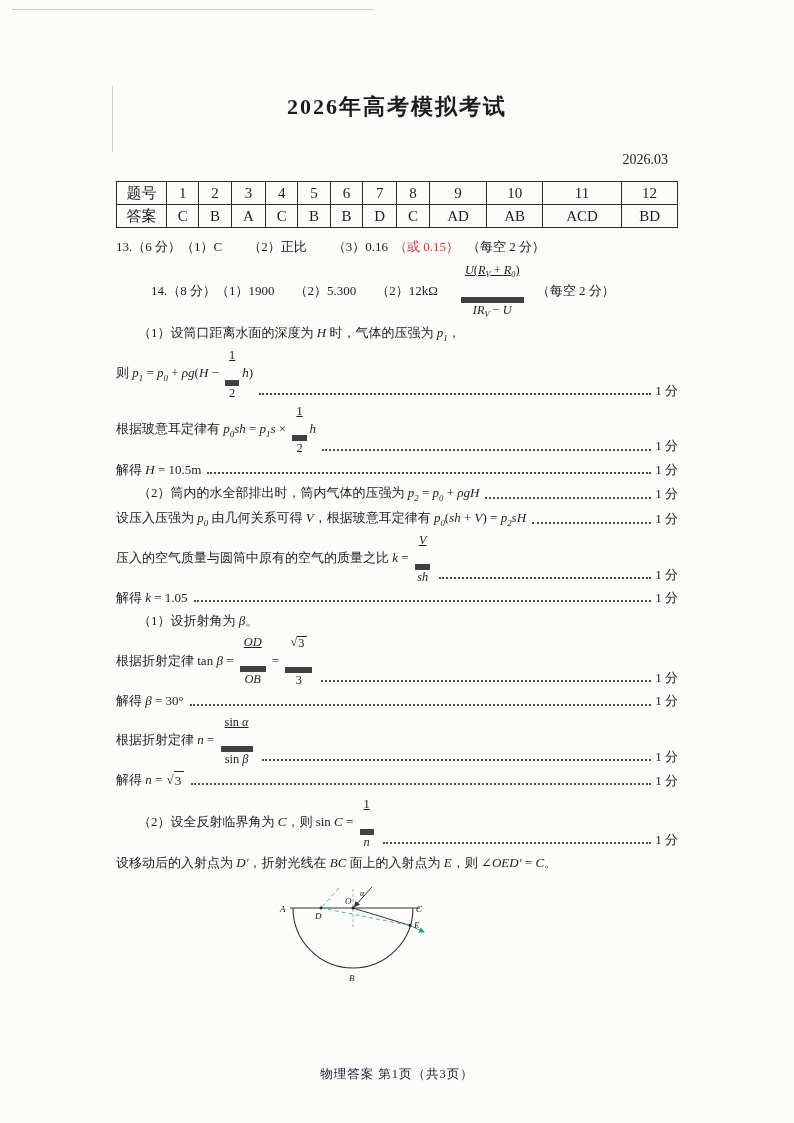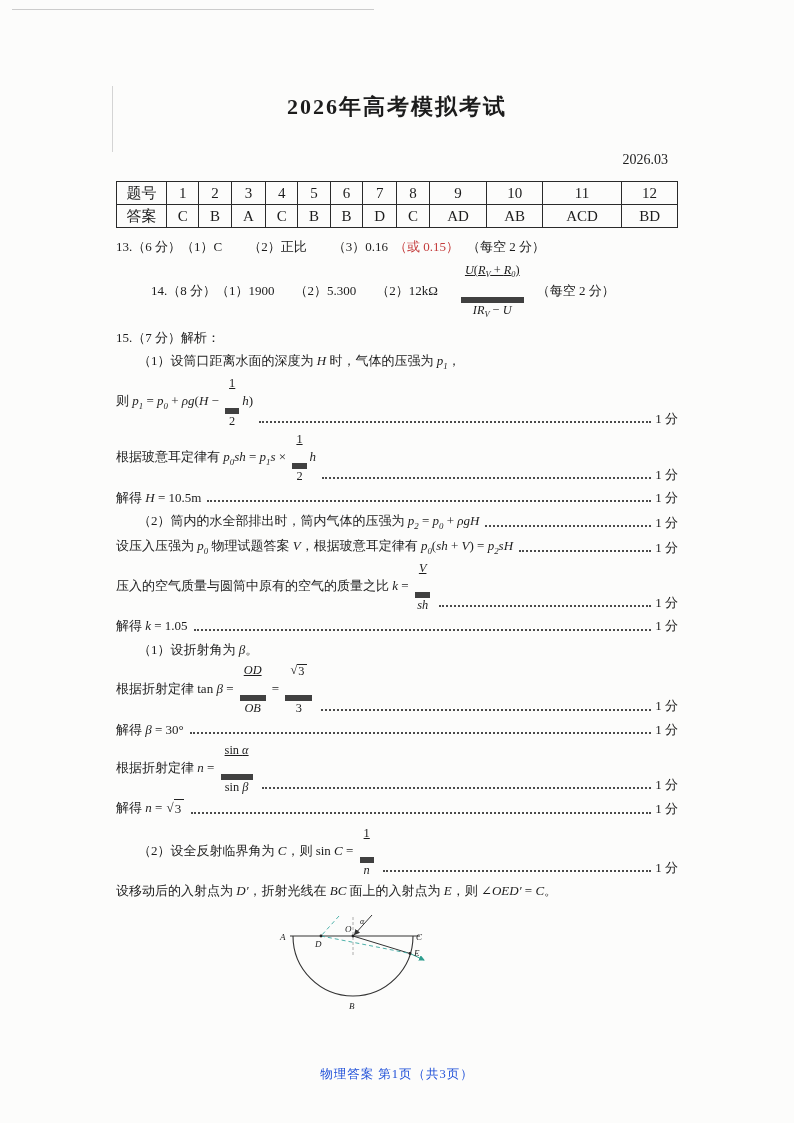--- a/index.html
+++ b/index.html
@@ -39,21 +39,21 @@
   .frac { display:inline-flex; flex-direction:column; align-items:center; vertical-align:middle;
           margin:0 3px; line-height:1.08; font-size:0.95em; }
   .frac .fn { border-bottom:6px solid #404040; padding:0 4px 17px; white-space:nowrap;text-decoration:underline; }
   .frac .fd { padding-top:1px; white-space:nowrap; }
 
   .sqrt { display:inline-flex; align-items:stretch; margin:0 1px; }
   .sqrt .rad { border-top:1px solid #222; padding:0 3px 0 1px; }
 
   .figure { width:200px; margin:14px 0 0 152px; }
 
-  .footer { position:absolute; left:0; right:0; top:1066px; text-align:center; font-size:12.5px; color:#1d4ed8; letter-spacing:1px; }
+  .footer { position:absolute; left:0; right:0; top:1066px; text-align:center; font-size:12.5px; color:#0f172a; letter-spacing:1px; }
 </style>
 </head>
 <body>
 
 <div class="sheet">
 
   <div class="artifact top"></div>
   <div class="artifact left"></div>
 
   <div class="title">2026年高考模拟考试</div>
@@ -98,23 +98,20 @@
     <div>
         <div class="line">
           <span class="lc"><span>13.（6 分）（1）C</span><span style="display: inline-block; width: 26px;"></span><span>（2）正比</span><span style="display: inline-block; width: 26px;"></span><span>（3）0.16</span><span style="display: inline-block; width: 6px;"></span><span class="red">（或 0.15）</span><span style="display: inline-block; width: 8px;"></span><span>（每空 2 分）</span></span>
         </div>
         <div class="line" style="margin-top: 8px; margin-left: 35px;">
           <span class="lc"><span>14.（8 分）（1）1900</span><span style="display: inline-block; width: 20px;"></span><span>（2）5.300</span><span style="display: inline-block; width: 20px;"></span><span>（2）12kΩ</span><span style="display: inline-block; width: 20px;"></span><span class="frac">
               <span class="fn"><span class="var">U</span><span>(</span><span class="var">R</span><sub>V</sub><span> + </span><span class="var">R</span><sub>0</sub><span>)</span></span>
               <span class="fd"><span class="var">IR</span><sub>V</sub><span> − </span><span class="var">U</span></span>
             </span><span style="display: inline-block; width: 10px;"></span><span>（每空 2 分）</span></span>
         </div>
-        <div class="line" style="margin-top: 10px;">
-          <span class="lc"><span>15.（7 分）解析：</span></span>
-        </div>
         <div class="line" style="padding-left: 22px;">
           <span class="lc"><span>（1）设筒口距离水面的深度为 </span><span class="var">H</span><span> 时，气体的压强为 </span><span class="var">p</span><sub>1</sub><span>，</span></span>
         </div>
         <div class="line">
           <span class="lc"><span>则 </span><span class="var">p</span><sub>1</sub><span> = </span><span class="var">p</span><sub>0</sub><span> + </span><span class="var">ρg</span><span>(</span><span class="var">H</span><span> − </span><span class="frac">
               <span class="fn"><span>1</span></span>
               <span class="fd"><span>2</span></span>
             </span><span class="var">h</span><span>)</span></span>
           <span class="dots"></span>
           <span class="score">1 分</span>
@@ -131,21 +128,21 @@
           <span class="lc"><span>解得 </span><span class="var">H</span><span> = 10.5m</span></span>
           <span class="dots"></span>
           <span class="score">1 分</span>
         </div>
         <div class="line" style="padding-left: 22px; margin-top: 1px;">
           <span class="lc"><span>（2）筒内的水全部排出时，筒内气体的压强为 </span><span class="var">p</span><sub>2</sub><span> = </span><span class="var">p</span><sub>0</sub><span> + </span><span class="var">ρgH</span></span>
           <span class="dots"></span>
           <span class="score">1 分</span>
         </div>
         <div class="line">
-          <span class="lc"><span>设压入压强为 </span><span class="var">p</span><sub>0</sub><span> 物理试题答案 </span><span class="var">V</span><span>，根据玻意耳定律有 </span><span class="var">p</span><sub>0</sub><span>(</span><span class="var">sh</span><span> + </span><span class="var">V</span><span>) = </span><span class="var">p</span><sub>2</sub><span class="var">sH</span></span>
+          <span class="lc"><span>设压入压强为 </span><span class="var">p</span><sub>0</sub><span> 由几何关系可得 </span><span class="var">V</span><span>，根据玻意耳定律有 </span><span class="var">p</span><sub>0</sub><span>(</span><span class="var">sh</span><span> + </span><span class="var">V</span><span>) = </span><span class="var">p</span><sub>2</sub><span class="var">sH</span></span>
           <span class="dots"></span>
           <span class="score">1 分</span>
         </div>
         <div class="line">
           <span class="lc"><span>压入的空气质量与圆筒中原有的空气的质量之比 </span><span class="var">k</span><span> = </span><span class="frac">
               <span class="fn"><span class="var">V</span></span>
               <span class="fd"><span class="var">sh</span></span>
             </span></span>
           <span class="dots"></span>
           <span class="score">1 分</span>

